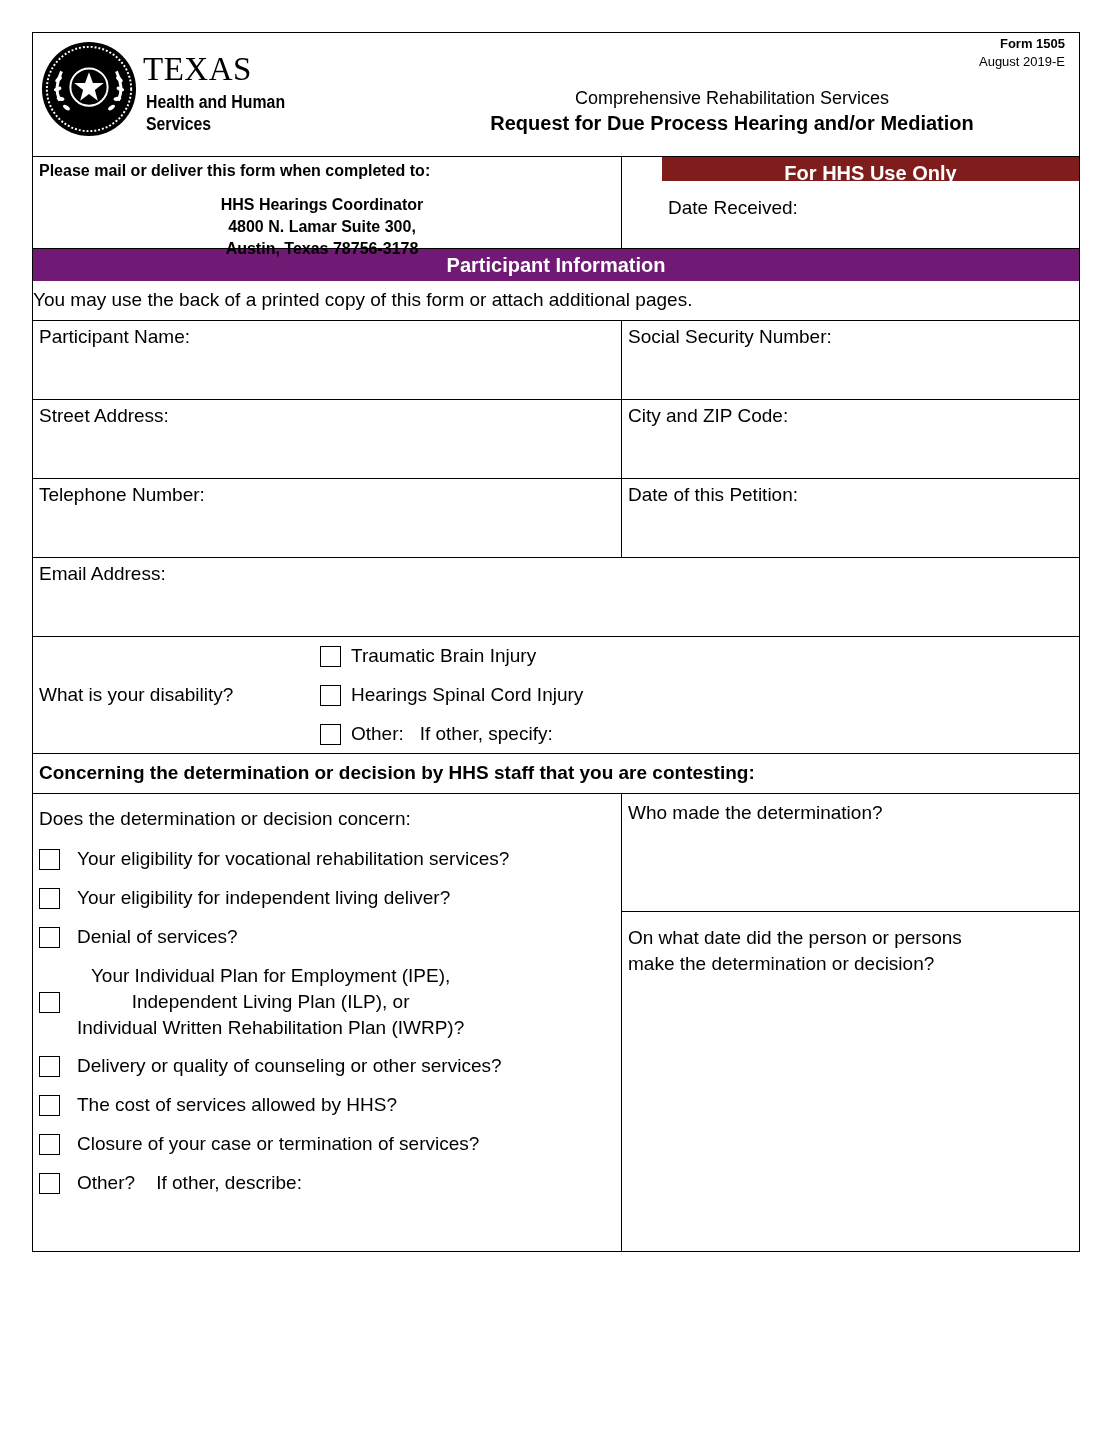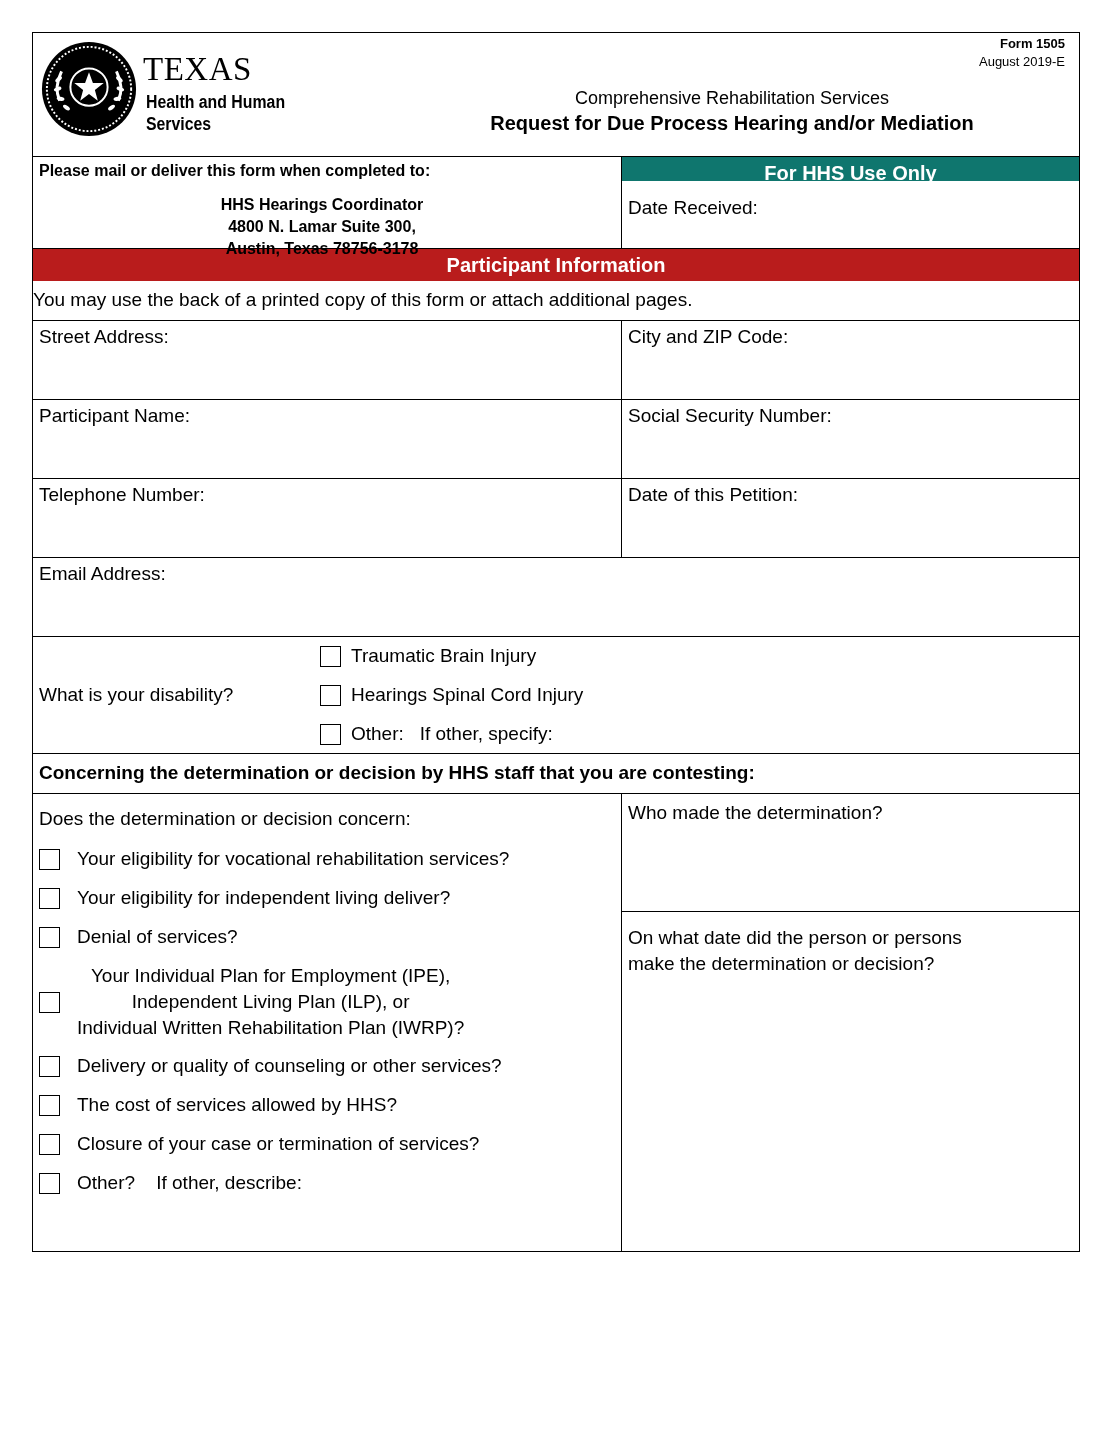--- a/index.html
+++ b/index.html
@@ -14,27 +14,27 @@
   .header { height: 125px; position: relative; border: 1.5px solid #000; border-bottom: 1.5px solid #000; box-sizing: border-box; }
   .logo { position: absolute; left: 7px; top: 7px; width: 98px; height: 98px; }
   .brand-texas { position: absolute; left: 110px; top: 18px; font-family: "Liberation Serif", serif; font-size: 33px; letter-spacing: 0.5px; }
   .brand-hhs { position: absolute; left: 113px; top: 58px; font-size: 18px; font-weight: bold; line-height: 22px; transform: scaleX(0.88); transform-origin: left top; }
   .form-no { position: absolute; right: 14px; top: 3px; font-size: 13px; font-weight: bold; text-align: left; }
   .form-date { position: absolute; right: 14px; top: 21px; font-size: 13px; text-align: right; }
   .subtitle { position: absolute; left: 434px; width: 530px; top: 55px; font-size: 18px; text-align: center; }
   .title { position: absolute; left: 434px; width: 530px; top: 79px; font-size: 20px; font-weight: bold; text-align: center; }
 
   
-  .mail-row { height: 92px; }
+  .mail-row { height: 92px; gap: 40px; }
   .mail { padding: 3px 6px; font-size: 16px; font-weight: bold; line-height: 22px; }
   .mail-lines { text-align: center; margin-top: 12px; line-height: 22px; font-size: 16px; padding-right: 10px; }
-  .hhs-only-bar { background: #0f766e; color: #fff; font-weight: bold; font-size: 20px; text-align: center; height: 24px; line-height: 32px; }
+  .hhs-only-bar { background: #7f1d1d; color: #fff; font-weight: bold; font-size: 20px; text-align: center; height: 24px; line-height: 32px; }
   .date-received { padding: 16px 6px 0; font-size: 19px; }
 
-  .section-bar { background: #b91c1c; color: #fff; font-weight: bold; font-size: 20px; text-align: center; height: 32px; line-height: 32px; border-left: 1.5px solid #000; border-right: 1.5px solid #000; box-sizing: border-box; }
+  .section-bar { background: #701a75; color: #fff; font-weight: bold; font-size: 20px; text-align: center; height: 32px; line-height: 32px; border-left: 1.5px solid #000; border-right: 1.5px solid #000; box-sizing: border-box; }
   .note { height: 40px; line-height: 38px; text-align: center; font-size: 19px; }
 
   .field-row { height: 79px; }
   .field-label { padding: 5px 6px; font-size: 19px; }
 
   .disability-row { height: 117px; position: relative; }
   .dis-label { position: absolute; left: 6px; top: 47px; font-size: 19px; }
   .dis-opt { position: absolute; left: 287px; font-size: 19px; display: flex; align-items: center; }
   .chk { display: inline-block; width: 21px; height: 21px; border: 1.5px solid #000; box-sizing: border-box; background: #fff; cursor: pointer; }
   .dis-opt .chk { margin-right: 10px; }
@@ -96,26 +96,26 @@
     <div class="cell right">
       <div class="hhs-only-bar">For HHS Use Only</div>
       <div class="date-received">Date Received:</div>
     </div>
   </div>
 
   <div class="section-bar">Participant Information</div>
   <div class="row note">You may use the back of a printed copy of this form or attach additional pages.</div>
 
   <div class="row field-row">
+    <div class="cell left field-label"><span>Participant Name:</span></div>
+    <div class="cell right field-label"><span>Social Security Number:</span></div>
+  </div>
+  <div class="row field-row">
     <div class="cell left field-label"><span>Street Address:</span></div>
     <div class="cell right field-label"><span>City and ZIP Code:</span></div>
-  </div>
-  <div class="row field-row">
-    <div class="cell left field-label"><span>Participant Name:</span></div>
-    <div class="cell right field-label"><span>Social Security Number:</span></div>
   </div>
   <div class="row field-row">
     <div class="cell left field-label"><span>Telephone Number:</span></div>
     <div class="cell right field-label"><span>Date of this Petition:</span></div>
   </div>
   <div class="row field-row">
     <div class="cell field-label" style="flex:1"><span>Email Address:</span></div>
   </div>
 
   <div class="row disability-row">

